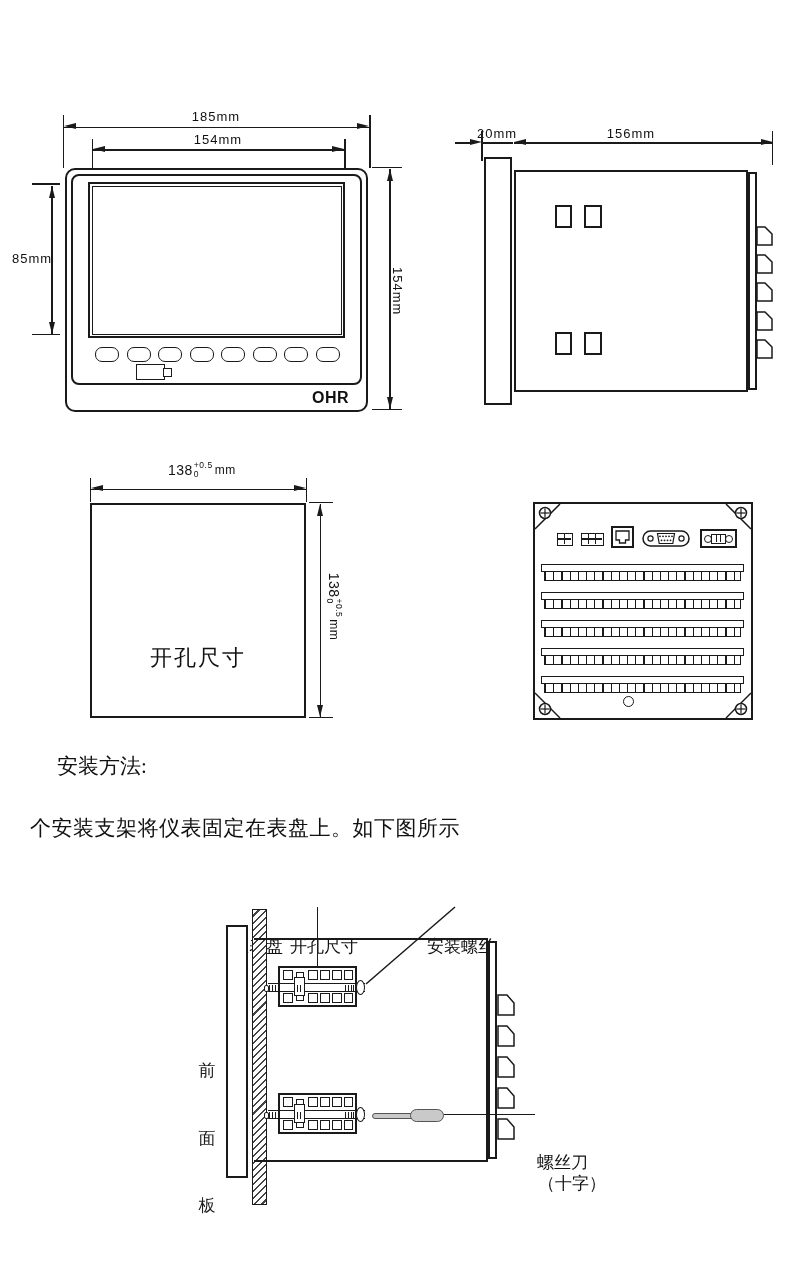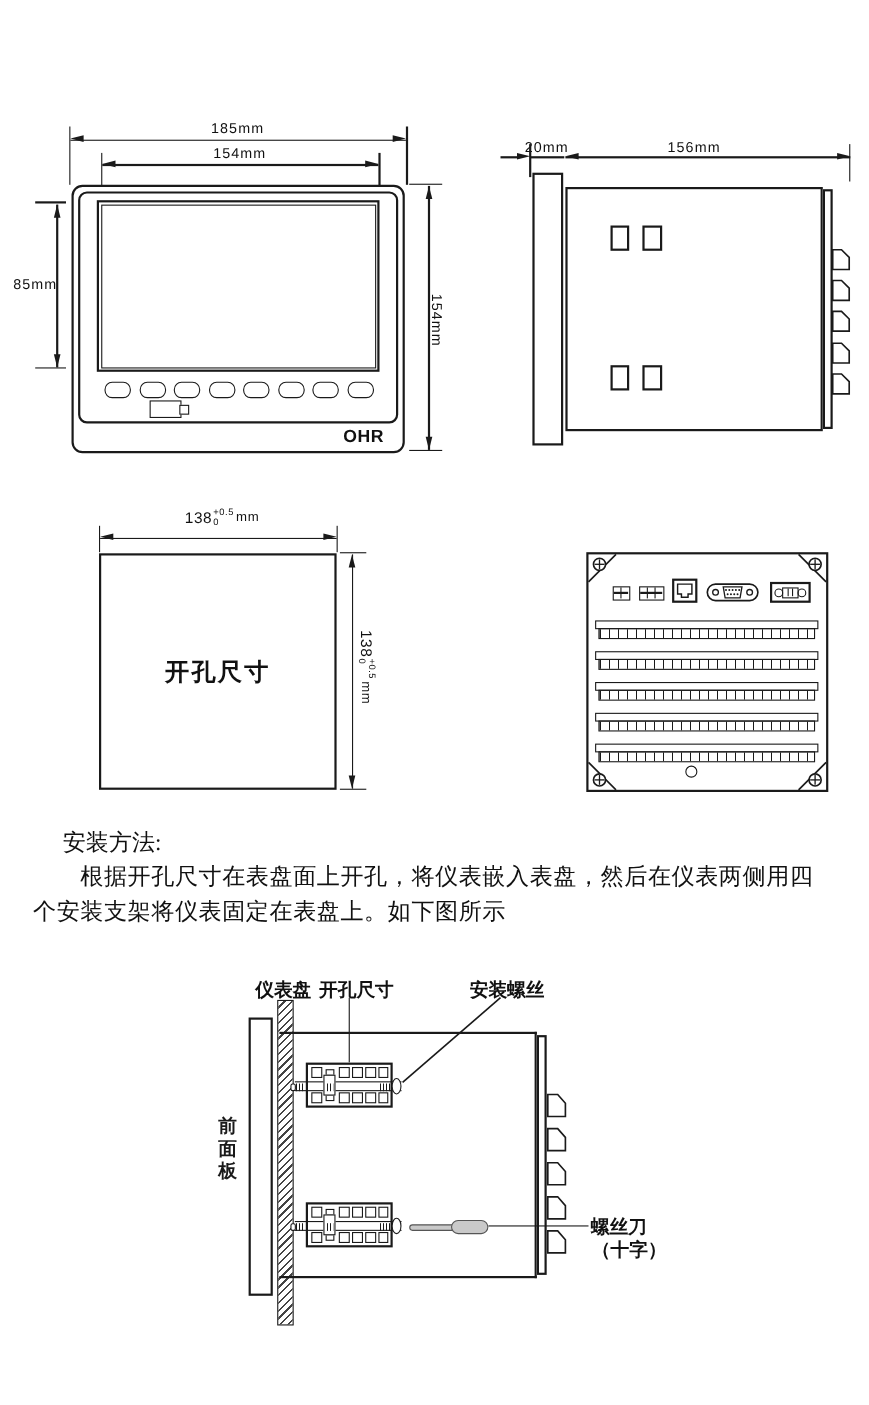--- a/index.html
+++ b/index.html
@@ -3,21 +3,21 @@
 <meta charset="utf-8">
 <style>
   html,body{margin:0;padding:0;background:#fff;}
   .page{position:relative;width:790px;height:1277px;background:#fff;overflow:hidden;
         font-family:"Liberation Sans","DejaVu Sans",sans-serif;color:#1a1a1a;}
   .abs{position:absolute;}
   .ln{position:absolute;background:#1a1a1a;}
   .box{position:absolute;border:2px solid #1a1a1a;background:#fff;box-sizing:border-box;}
   .lbl{position:absolute;color:#111;white-space:nowrap;}
   .dim{font-size:13px;letter-spacing:1px;font-family:"Liberation Sans","DejaVu Sans",sans-serif;}
-  .cjkb{font-family:"Liberation Serif","DejaVu Serif",serif;font-weight:bold;}
+  .cjkb{font-family:"Liberation Serif","DejaVu Serif",serif;font-weight:normal;margin-top:47px;}
   .cjk{font-family:"Liberation Serif","DejaVu Serif",serif;}
   .tl{position:absolute;width:0;height:0;border-top:3.5px solid transparent;border-bottom:3.5px solid transparent;border-right:12px solid #1a1a1a;}
   .tr{position:absolute;width:0;height:0;border-top:3.5px solid transparent;border-bottom:3.5px solid transparent;border-left:12px solid #1a1a1a;}
   .tu{position:absolute;width:0;height:0;border-left:3.5px solid transparent;border-right:3.5px solid transparent;border-bottom:12px solid #1a1a1a;}
   .td{position:absolute;width:0;height:0;border-left:3.5px solid transparent;border-right:3.5px solid transparent;border-top:12px solid #1a1a1a;}
   .rot90{transform:rotate(90deg);}
   .tolwrap{display:inline-flex;align-items:center;font-size:14px;letter-spacing:0.5px;}
   .tolstack{display:inline-flex;flex-direction:column;line-height:1;font-size:8.5px;margin:0 2px 0 1px;}
   .threads{position:absolute;background:repeating-linear-gradient(90deg,#1a1a1a 0 1px,transparent 1px 2.8px);}
   .cells{position:absolute;border:1.5px solid #1a1a1a;box-sizing:border-box;
@@ -155,21 +155,20 @@
   <div class="cells" style="left:544px;top:599px;width:197px;height:10px;"></div>
   <div class="abs" style="left:541px;top:620px;width:203px;height:8px;border:1.5px solid #1a1a1a;box-sizing:border-box;"></div>
   <div class="cells" style="left:544px;top:627px;width:197px;height:10px;"></div>
   <div class="abs" style="left:541px;top:648px;width:203px;height:8px;border:1.5px solid #1a1a1a;box-sizing:border-box;"></div>
   <div class="cells" style="left:544px;top:655px;width:197px;height:10px;"></div>
   <div class="abs" style="left:541px;top:676px;width:203px;height:8px;border:1.5px solid #1a1a1a;box-sizing:border-box;"></div>
   <div class="cells" style="left:544px;top:683px;width:197px;height:10px;"></div>
   <div class="abs" style="left:623px;top:696px;width:11px;height:11px;border:1.5px solid #1a1a1a;border-radius:50%;box-sizing:border-box;"></div>
 
   <div class="lbl cjk" style="left:30px;top:752px;font-size:21px;margin-left:27px;">安装方法:</div>
-  <div class="lbl cjk" style="left:30px;top:783px;font-size:21px;letter-spacing:0.5px;">　　根据开孔尺寸在表盘面上开孔，将仪表嵌入表盘，然后在仪表两侧用四</div>
   <div class="lbl cjk" style="left:30px;top:814px;font-size:21px;letter-spacing:0.5px;">个安装支架将仪表固定在表盘上。如下图所示</div>
 
   <div class="lbl cjkb" style="left:232px;top:888px;font-size:17px;">仪表盘</div>
   <div class="lbl cjkb" style="left:290px;top:888px;font-size:17px;">开孔尺寸</div>
   <div class="lbl cjkb" style="left:427px;top:888px;font-size:17px;">安装螺丝</div>
   <div class="ln" style="left:316.5px;top:907px;width:1.5px;height:59px;"></div>
 
   <div class="hatch" style="left:252px;top:909px;width:15px;height:296px;"></div>
   <div class="box" style="left:226px;top:925px;width:22px;height:253px;"></div>
   <div class="abs" style="left:197px;top:1014px;width:20px;text-align:center;">

